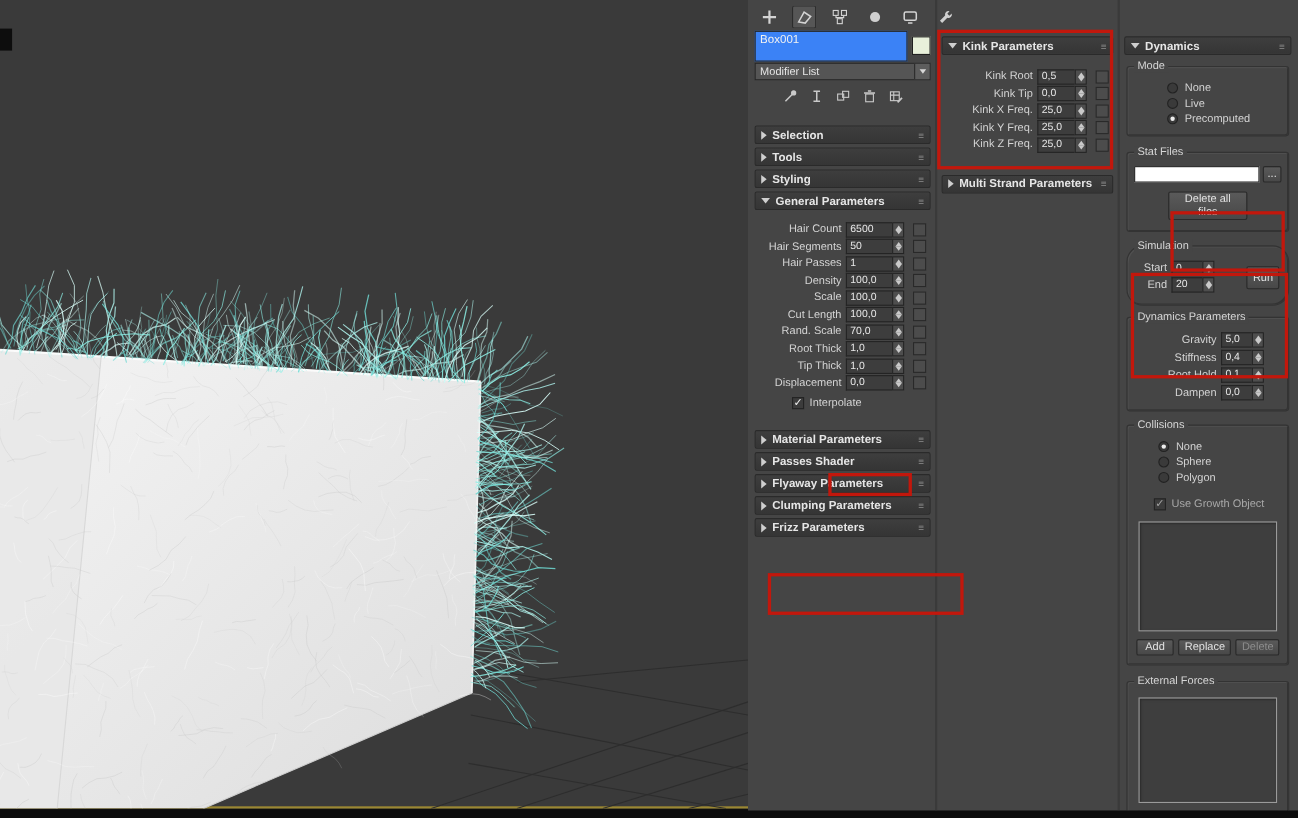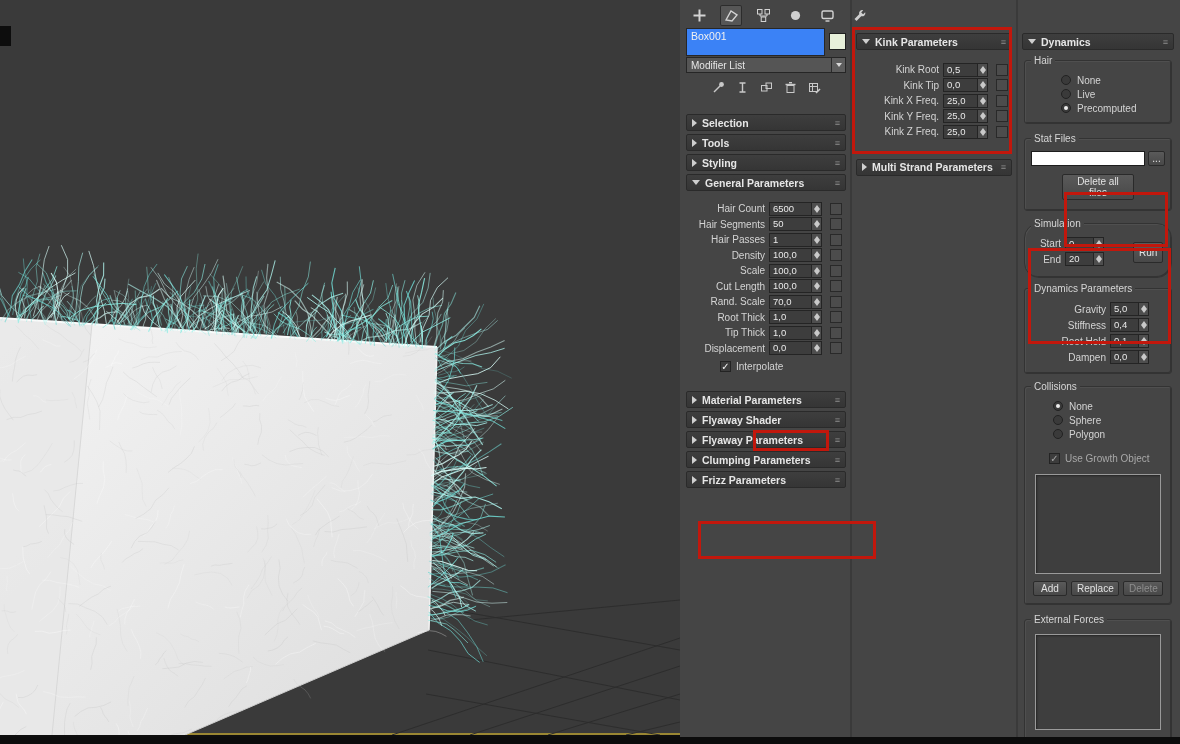--- a/index.html
+++ b/index.html
@@ -1101,21 +1101,21 @@
           <div class="rhead">
             <i class="tri closed"></i>
             <span>Material Parameters</span>
             <span class="grip">≡</span>
           </div>
         </div>
 
         <div class="rollout">
           <div class="rhead">
             <i class="tri closed"></i>
-            <span>Flyaway Shader</span>
+            <span>Passes Shader</span>
             <span class="grip">≡</span>
           </div>
         </div>
 
         <div class="rollout">
           <div class="rhead">
             <i class="tri closed"></i>
             <span>Flyaway Parameters</span>
             <span class="grip">≡</span>
           </div>
@@ -1223,21 +1223,21 @@
 
     <div class="colC">
       <div class="rollout" style="margin-top:5px;">
         <div class="rhead">
           <i class="tri open"></i>
           <span>Dynamics</span>
           <span class="grip">≡</span>
         </div>
 
         <div class="grp">
-          <span class="gtitle">Hair</span>
+          <span class="gtitle">Mode</span>
           <div class="radrow" style="margin-left:32px;">
             <span class="radio"></span>
             <span class="radlbl">None</span>
           </div>
           <div class="radrow" style="margin-left:32px;">
             <span class="radio"></span>
             <span class="radlbl">Live</span>
           </div>
           <div class="radrow" style="margin-left:32px;">
             <span class="radio sel"></span>

